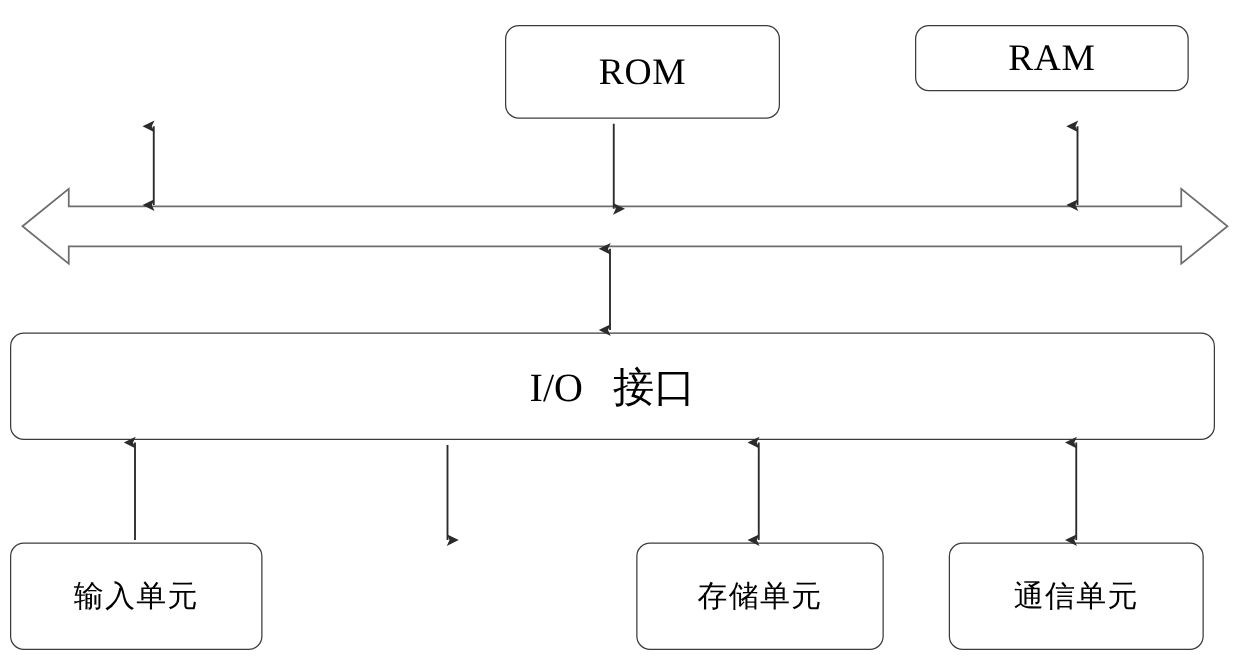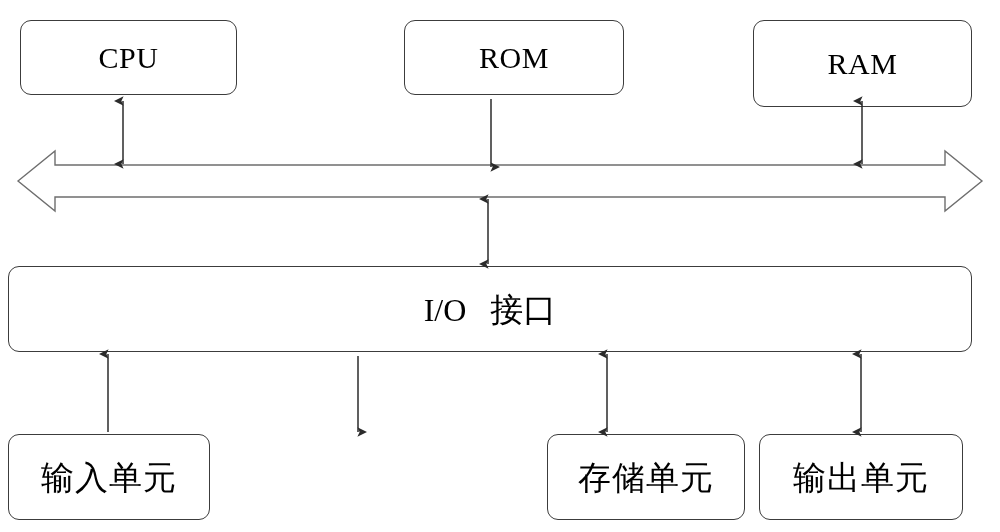--- a/index.html
+++ b/index.html
@@ -29,21 +29,21 @@
   }
   .node-label {
     display: block;
     white-space: nowrap;
   }
   .label-latin {
     font-size: 30px;
     letter-spacing: 0.5px;
   }
   .label-cjk {
-    font-size: 33px;
+    font-size: 24px;
     font-family: "DejaVu Sans", "Liberation Sans", sans-serif;
     letter-spacing: 1px;
   }
   .label-io {
     font-size: 32px;
     font-family: "Liberation Serif", "DejaVu Serif", serif;
   }
   .label-io .cjk-part {
     font-family: "DejaVu Sans", "Liberation Sans", sans-serif;
     font-size: 33px;
@@ -52,51 +52,48 @@
     position: absolute;
     left: 0;
     top: 0;
   }
 </style>
 </head>
 <body>
 
 <div id="diagram-root">
 
-  <div class="node-box" style="left:20px; top:20px; width:217px; height:75px;">
-    <span class="node-label label-latin">CPU</span>
-  </div>
 
   <div class="node-box" style="left:380px; top:20px; width:220px; height:75px;margin-left:24px;">
     <span class="node-label label-latin">ROM</span>
   </div>
 
-  <div class="node-box" style="left:753px; top:20px; width:219px; height:87px;">
+  <div class="node-box" style="left:732px; top:20px; width:219px; height:53px;">
     <span class="node-label label-latin">RAM</span>
   </div>
 
   <div class="node-box" style="left:8px; top:266px; width:964px; height:86px;">
     <span class="node-label label-io">
       <span>I/O</span>
       <span>&nbsp;</span>
       <span class="cjk-part">接口</span>
     </span>
   </div>
 
   <div class="node-box" style="left:8px; top:434px; width:202px; height:86px;">
     <span class="node-label label-cjk">输入单元</span>
   </div>
 
 
-  <div class="node-box" style="left:509px; top:434px; width:198px; height:86px;margin-left:38px;">
+  <div class="node-box" style="left:509px; top:434px; width:198px; height:86px;">
     <span class="node-label label-cjk">存储单元</span>
   </div>
 
   <div class="node-box" style="left:759px; top:434px; width:204px; height:86px;">
-    <span class="node-label label-cjk">输出单元</span>
+    <span class="node-label label-cjk">通信单元</span>
   </div>
 
   <svg class="bus-layer" width="1000" height="532" viewBox="0 0 1000 532">
 
     <defs>
       <marker id="ah-up" markerWidth="11" markerHeight="11" refX="5.5" refY="9.6" orient="auto-start-reverse" markerUnits="userSpaceOnUse">
         <path d="M5.5,0.6 L10.2,10.2 L5.5,8.0 L0.8,10.2 Z" fill="#2b2b2b"></path>
       </marker>
       <marker id="ah-dn" markerWidth="11" markerHeight="11" refX="5.5" refY="9.6" orient="auto" markerUnits="userSpaceOnUse">
         <path d="M5.5,0.6 L10.2,10.2 L5.5,8.0 L0.8,10.2 Z" fill="#2b2b2b"></path>

